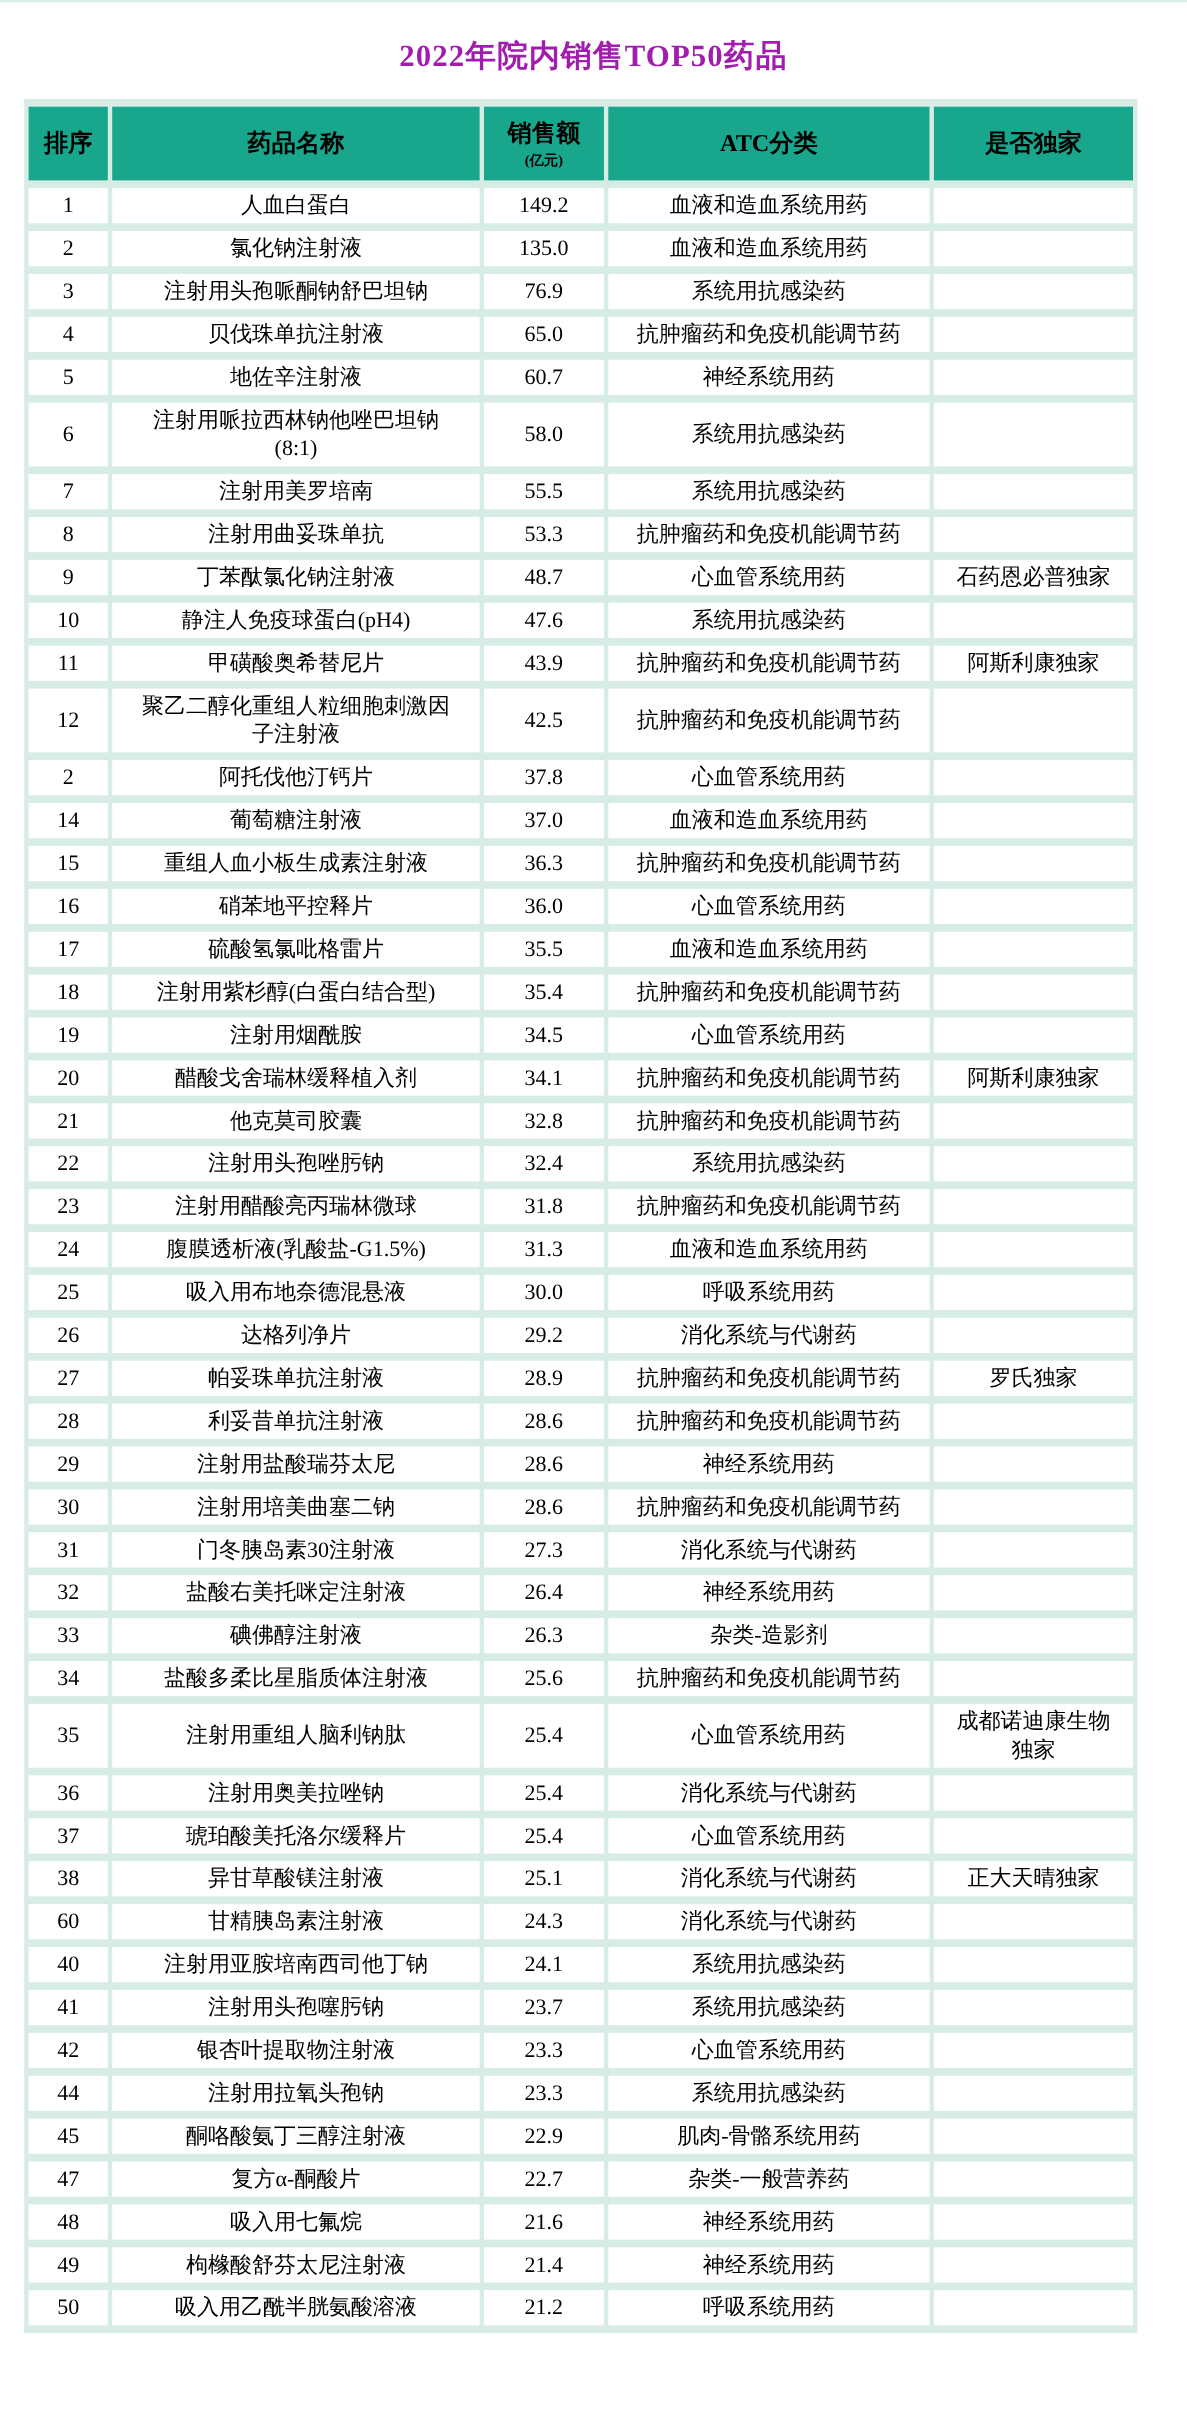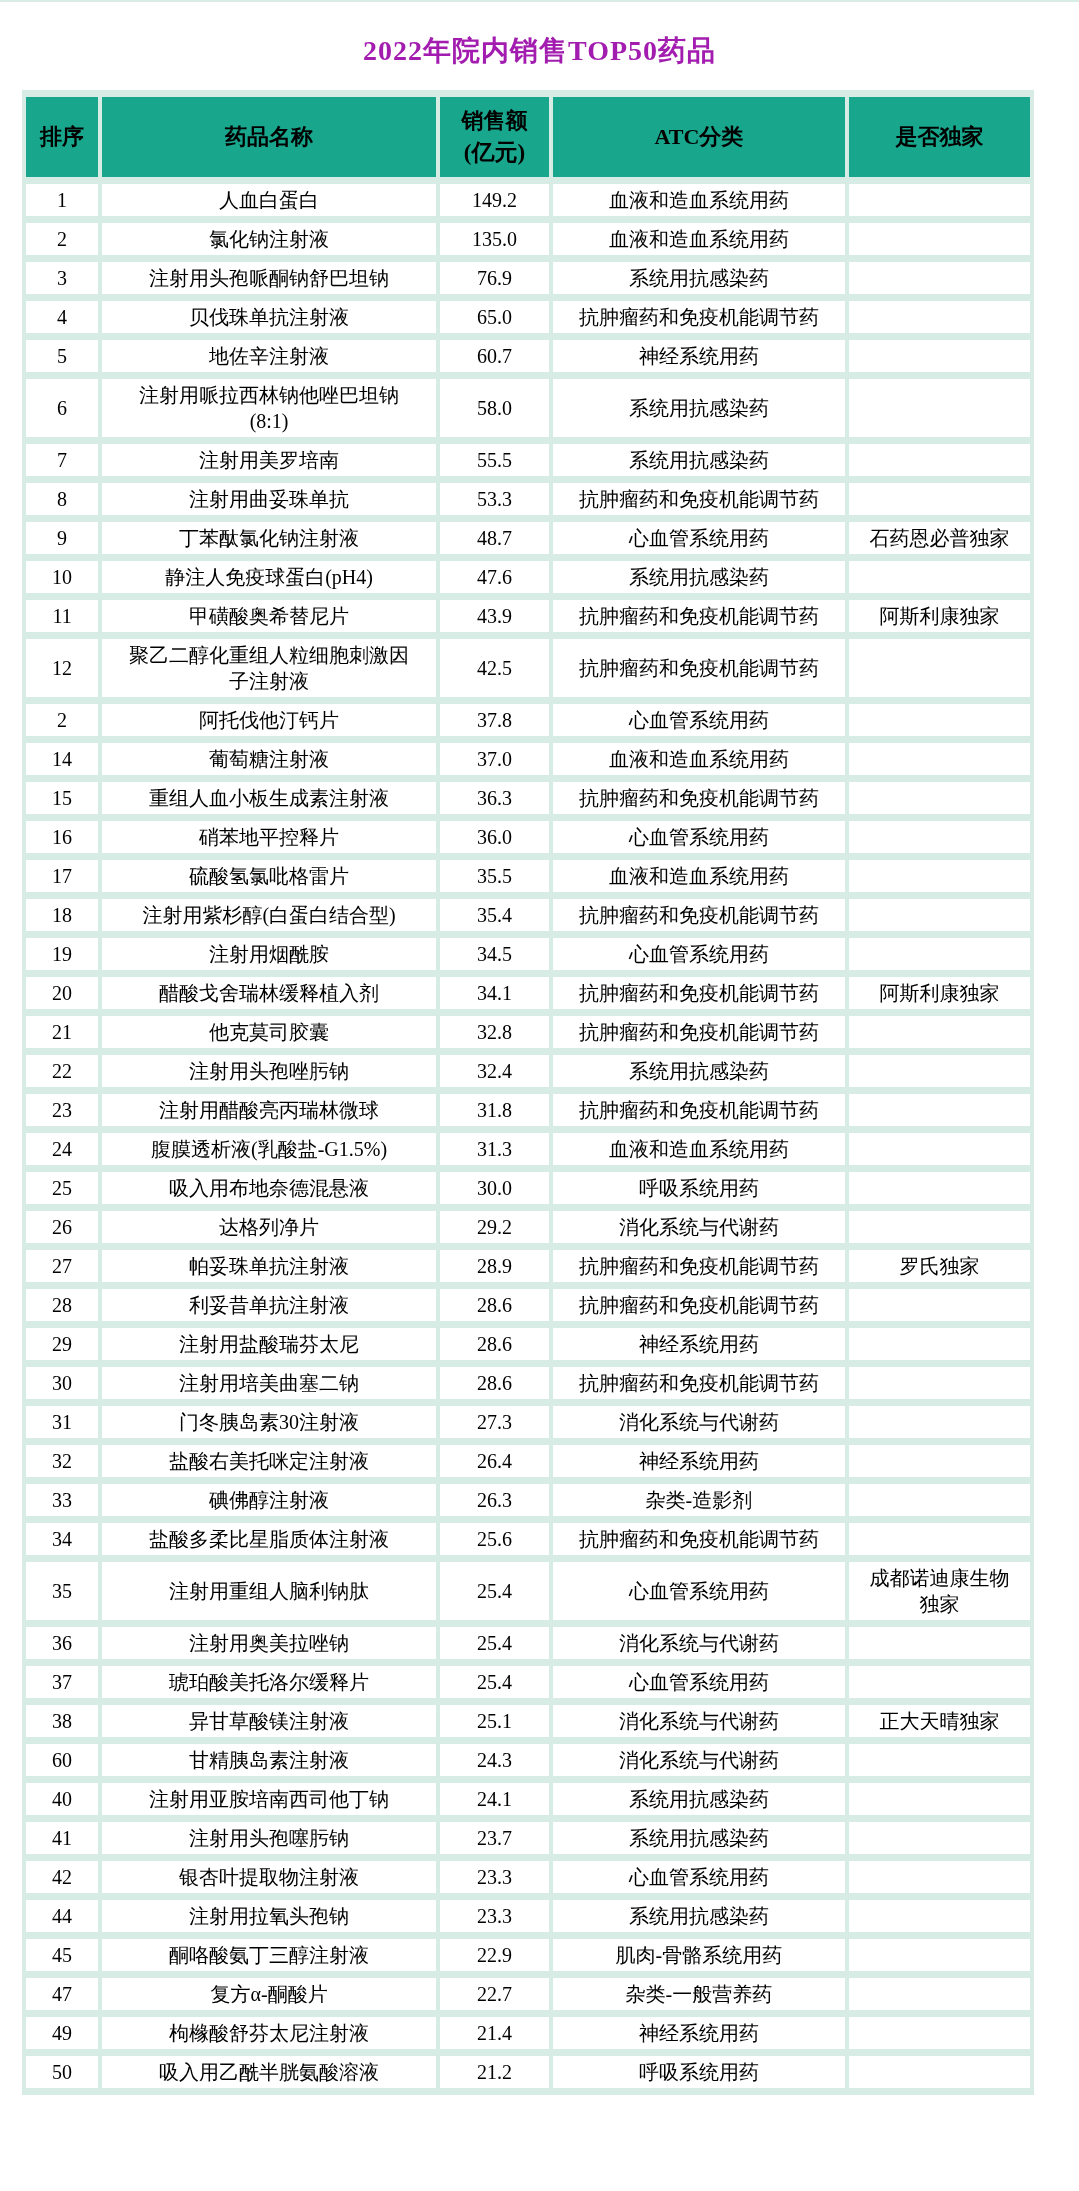--- a/index.html
+++ b/index.html
@@ -35,21 +35,21 @@
     background:#18a68d;
     color:#000000;
     font-family:Liberation Serif, serif;
     font-weight:bold;
     font-size:22px;
     line-height:1.3;
     padding:10px 4px;
     text-align:center;
     vertical-align:middle;
   }
-  th .sub { font-size:23px; font-weight:bold; margin-top:2px; }
+  th .sub { font-size:13px; font-weight:bold; margin-top:2px; }
   td {
     background:#ffffff;
     text-align:center;
     vertical-align:middle;
     font-size:20px;
     line-height:1.3;
     padding:3px 6px;
     color:#000;
   }
   td.name, td.excl { white-space:pre-line; }
@@ -441,20 +441,27 @@
 
 
         <tr>
           <td class="rank">47</td>
           <td class="name">复方α-酮酸片</td>
           <td class="sales">22.7</td>
           <td class="atc">杂类-一般营养药</td>
           <td class="excl"></td>
         </tr>
 
+        <tr>
+          <td class="rank">48</td>
+          <td class="name">吸入用七氟烷</td>
+          <td class="sales">21.6</td>
+          <td class="atc">神经系统用药</td>
+          <td class="excl"></td>
+        </tr>
 
         <tr>
           <td class="rank">49</td>
           <td class="name">枸橼酸舒芬太尼注射液</td>
           <td class="sales">21.4</td>
           <td class="atc">神经系统用药</td>
           <td class="excl"></td>
         </tr>
 
         <tr>

